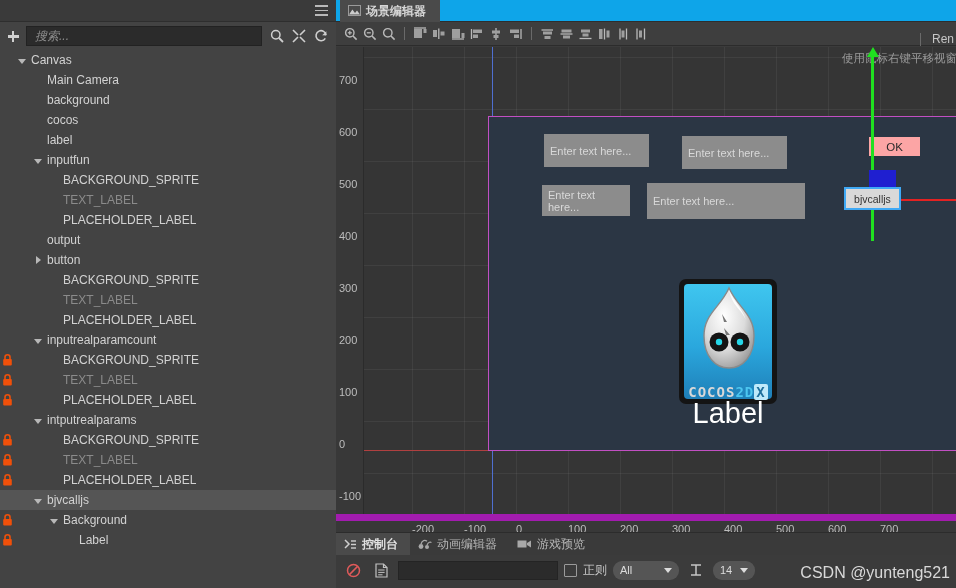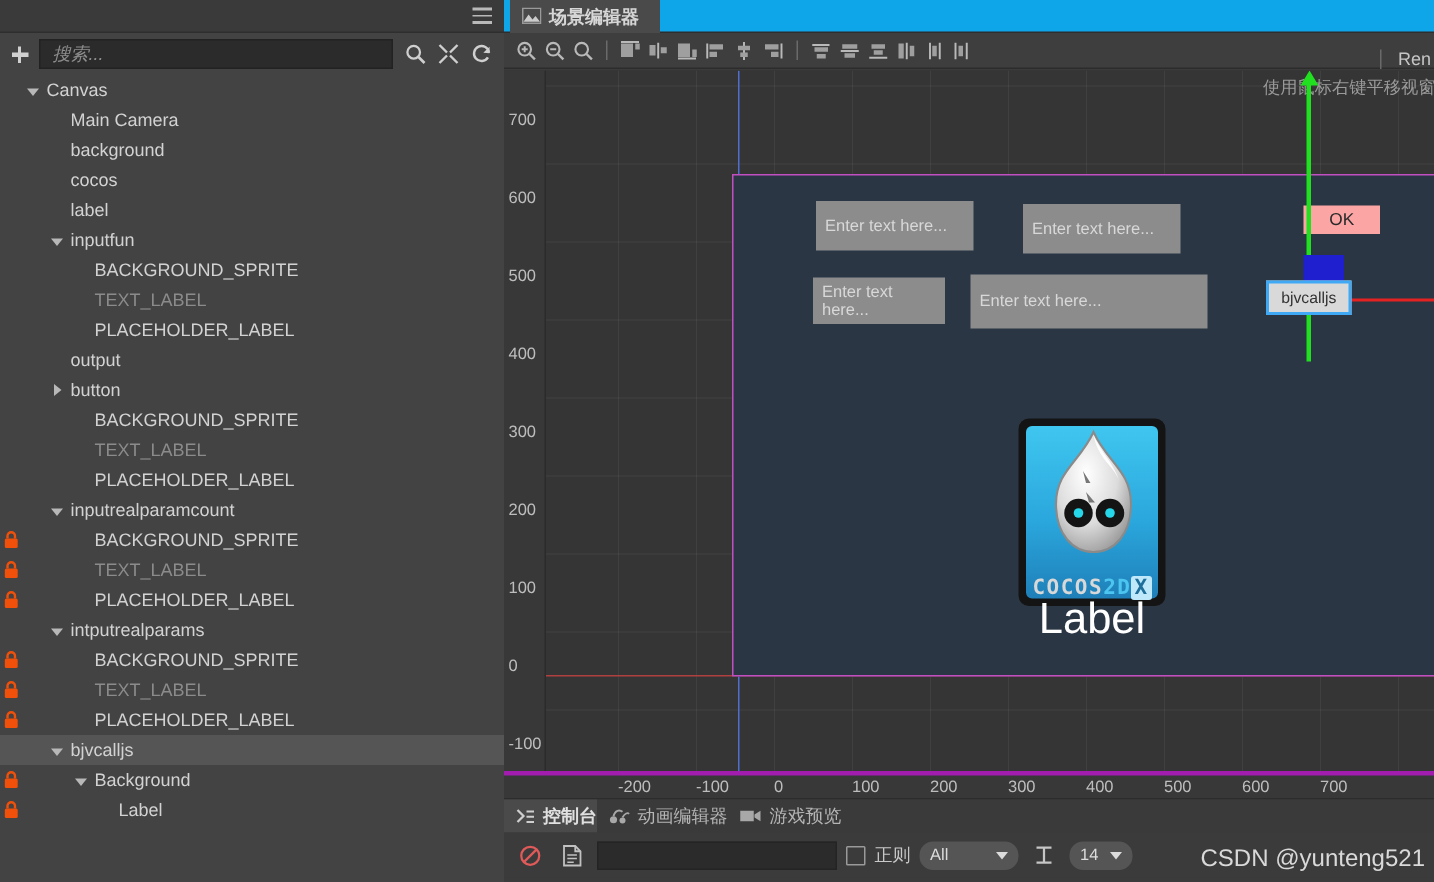--- a/index.html
+++ b/index.html
@@ -134,21 +134,21 @@
   .viewport-wrap {
     position: absolute; left: 0; top: 47px; right: 0; bottom: 0;
     background: #353535; overflow: hidden;
   }
   .ruler-v {
     position: absolute; left: 0; top: 0; width: 28px; bottom: 18px;
     background: #383838; border-right: 1px solid #2b2b2b;
   }
   .ruler-h {
     position: absolute; left: 0; bottom: 0; right: 0; height: 18px;
-    background: #383838; border-top: 3px solid #a21caf;
+    background: #383838; border-top: 7px solid #a21caf;
   }
   .rv-tick { position: absolute; left: 3px; font-size: 11px; color: #bdbdbd; }
   .rh-tick { position: absolute; top: 2px; font-size: 11px; color: #bdbdbd; }
   .canvas-area {
     position: absolute; left: 28px; top: 0; right: 0; bottom: 18px;
     background: #353535; overflow: hidden;
   }
   .grid {
     position: absolute; inset: 0;
     background-image:
@@ -218,21 +218,21 @@
   
   .console-panel {
     position: absolute; left: 336px; top: 532px; right: 0; bottom: 0;
     background: #3b3b3b; border-top: 1px solid #2c2c2c;
   }
   .console-tabbar {
     position: relative; height: 22px; background: #3a3a3a;
     display: flex; align-items: stretch;
   }
   .c-tab {
-    display: flex; align-items: center; gap: 5px; padding: 0 0 0 8px;
+    display: flex; align-items: center; gap: 5px; padding: 0 12px 0 8px;
     font-size: 12px; color: #b5b5b5; cursor: pointer;
   }
   .c-tab.active { background: #4a4a4a; color: #e0e0e0; font-weight: 700; }
   .console-toolbar {
     position: relative; height: 30px; display: flex; align-items: center;
     gap: 6px; padding: 0 6px; background: #3b3b3b;
   }
   .c-filter {
     width: 160px; height: 19px; background: #2b2b2b;
     border: 1px solid #242424; outline: none; color: #d0d0d0;

